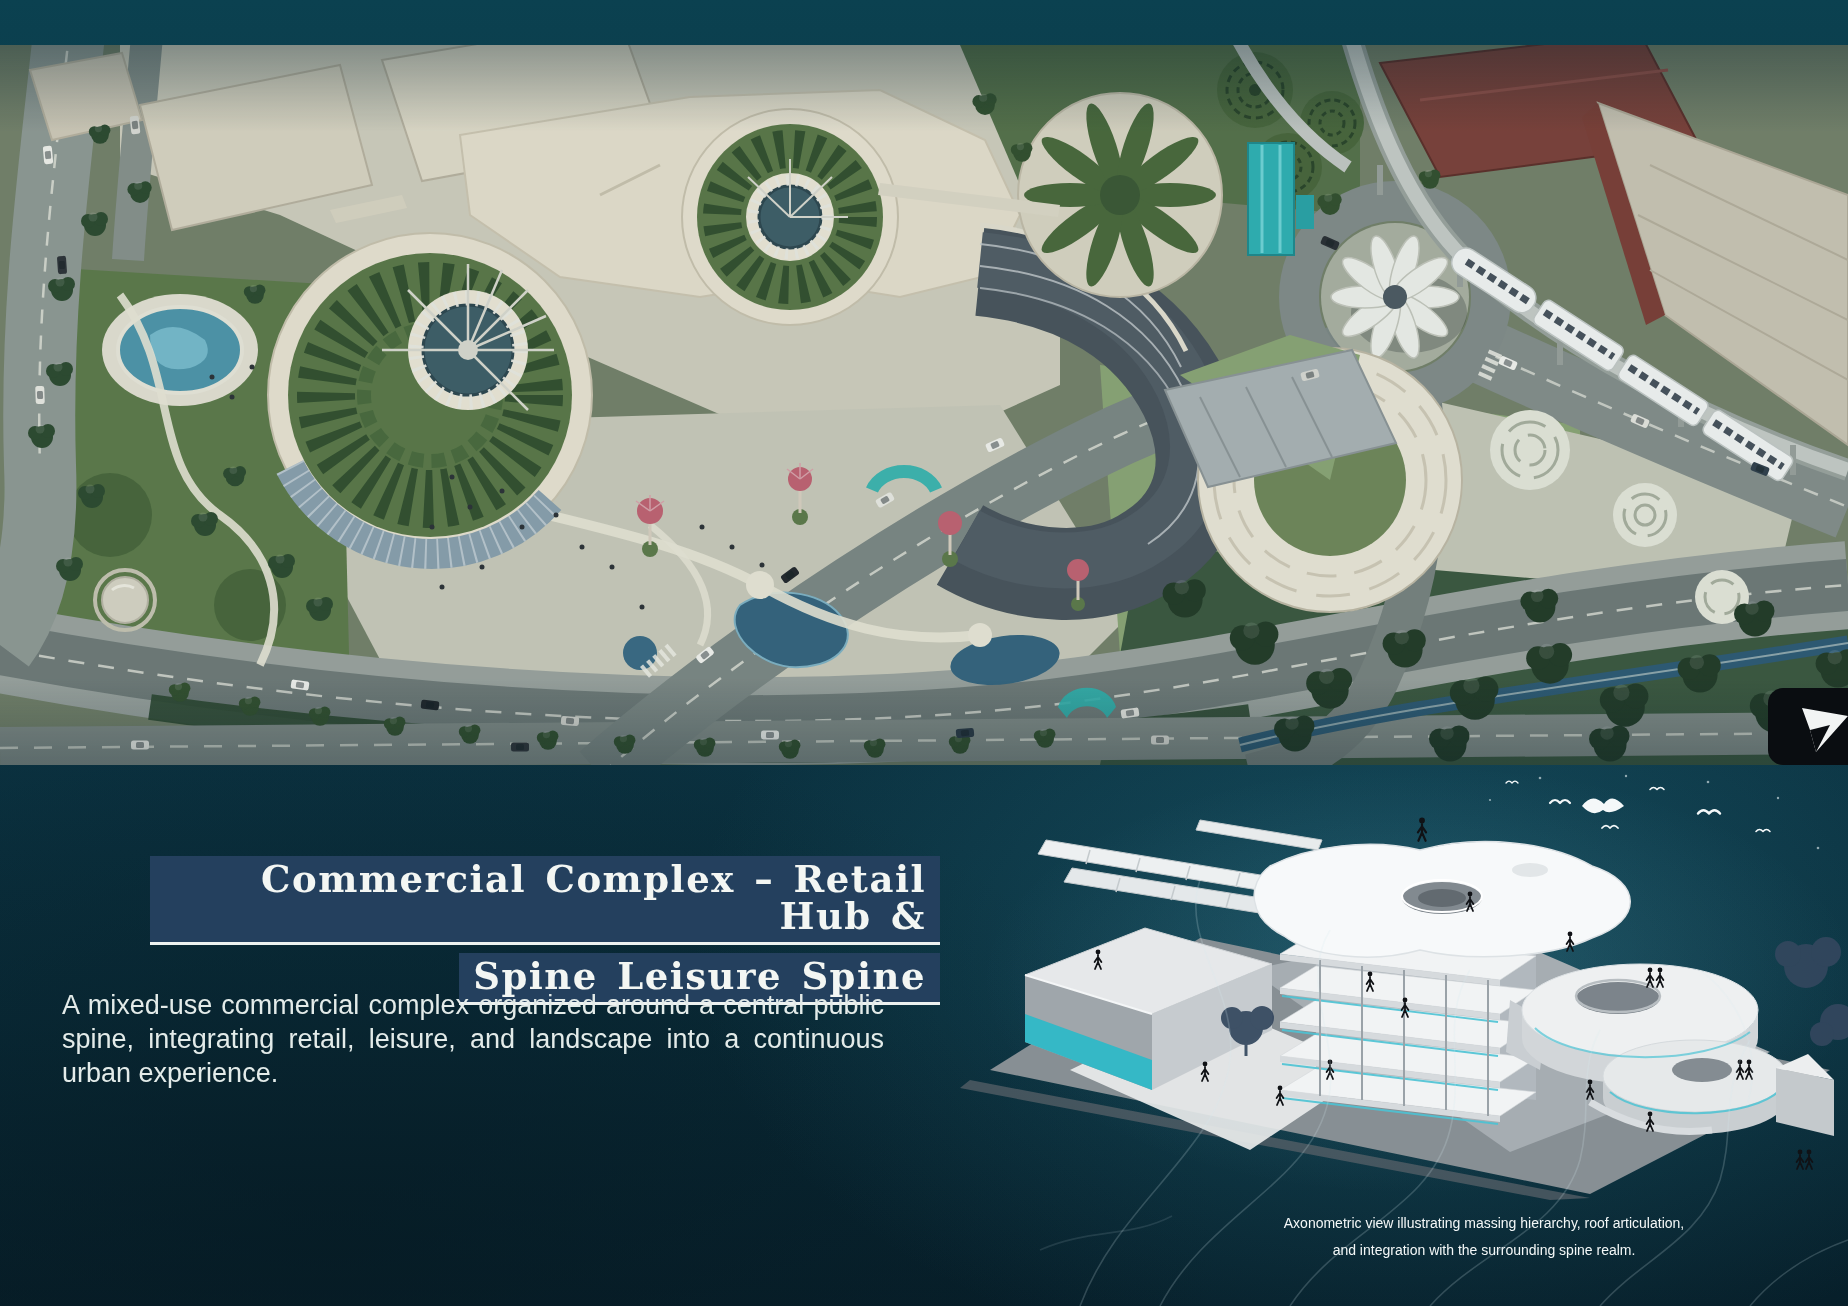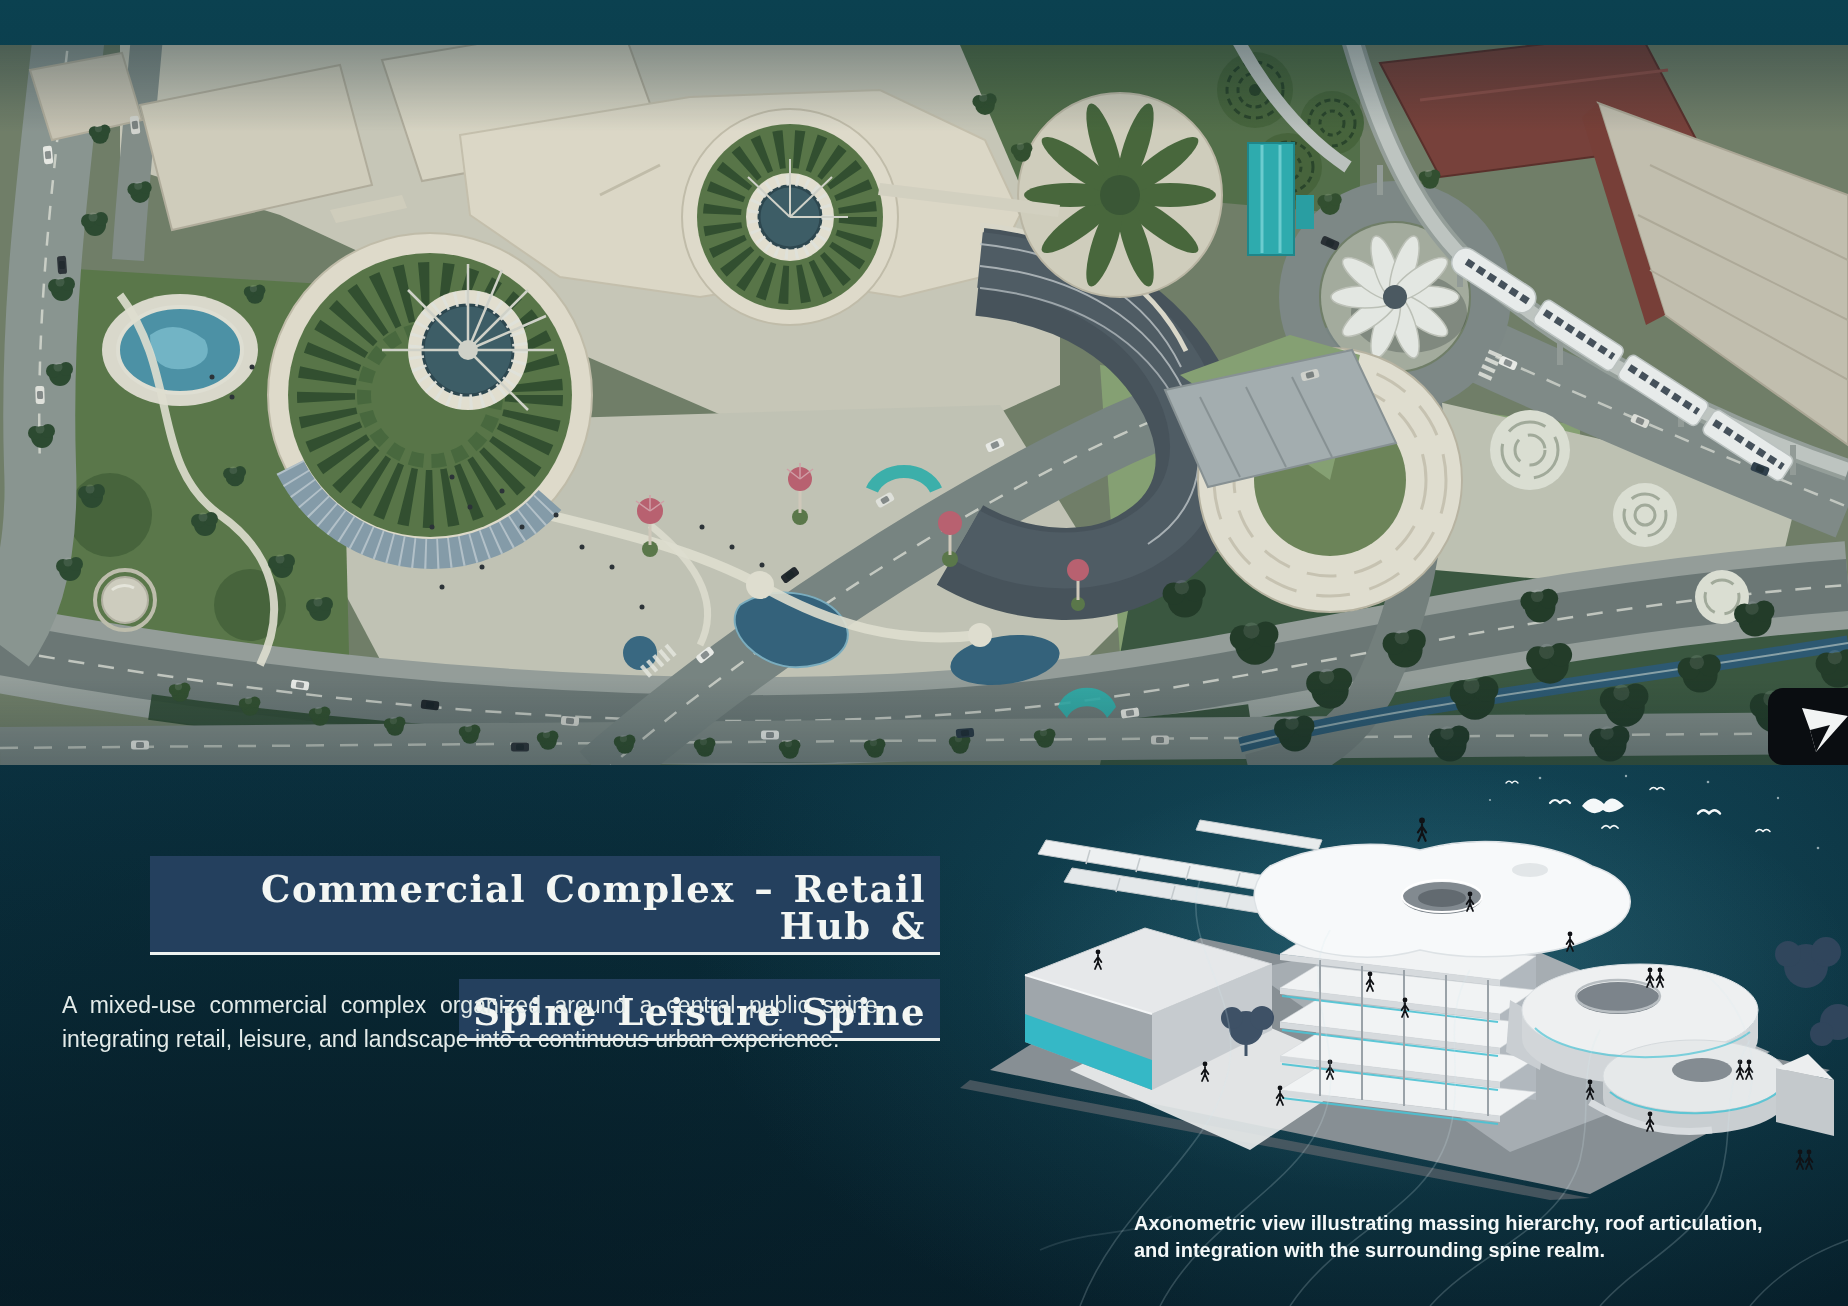--- a/index.html
+++ b/index.html
@@ -7,28 +7,28 @@
     font-family:"Liberation Sans", sans-serif;
     background:
       radial-gradient(1150px 720px at 76% 72%, rgba(44,130,152,.34), rgba(44,130,152,0) 62%),
       radial-gradient(1500px 900px at 18% 95%, rgba(6,24,32,.55), rgba(6,24,32,0) 60%),
       linear-gradient(180deg,#0b4150 0%,#0c3a49 16%,#0b3342 52%,#092b38 78%,#071f2a 100%);}
   .photo-wrap{position:absolute;left:0;top:45px;width:1848px;height:720px;}
   .photo-wrap svg{display:block;}
   .headline{position:absolute;left:150px;top:856px;width:790px;text-align:right;
     font-family:"DejaVu Serif", serif;font-weight:700;font-size:37px;line-height:1.0;
     color:#f3f6f3;letter-spacing:1.5px;word-spacing:5px;}
-  .headline .hl{display:inline-block;background:#24405e;padding:15px 14px 7px 14px;
-    border-bottom:3px solid #edf2f0;margin-bottom:24px;}
+  .headline .hl{display:inline-block;background:#24405e;padding:5px 14px 7px 14px;
+    border-bottom:3px solid #edf2f0;margin-bottom:8px;}
   .body-copy{position:absolute;left:62px;top:988px;width:822px;
-    font-size:23px;line-height:34px;color:#e3ebe9;text-align:justify;}
+    font-size:27px;line-height:34px;color:#e3ebe9;text-align:justify;}
   .body-copy p{margin:0 0 17px 0;}
   .axon-wrap{position:absolute;left:950px;top:770px;width:898px;height:430px;}
-  .caption{position:absolute;right:14px;top:1210px;width:700px;text-align:left;
-    font-weight:700;font-size:20px;line-height:27px;color:#f4f8f8;}
+  .caption{position:absolute;right:14px;top:1210px;width:700px;text-align:center;
+    font-weight:400;font-size:14px;line-height:27px;color:#f4f8f8;}
   .caption span{display:block;}
   .contours{position:absolute;left:0;top:0;width:1848px;height:1306px;pointer-events:none;}
   .logo-badge{position:absolute;right:0;top:688px;width:80px;height:77px;background:#0a0d11;
     border-radius:15px 0 0 15px;overflow:hidden;}
 </style>
 </head>
 <body>
 
 <div class="page">
 

